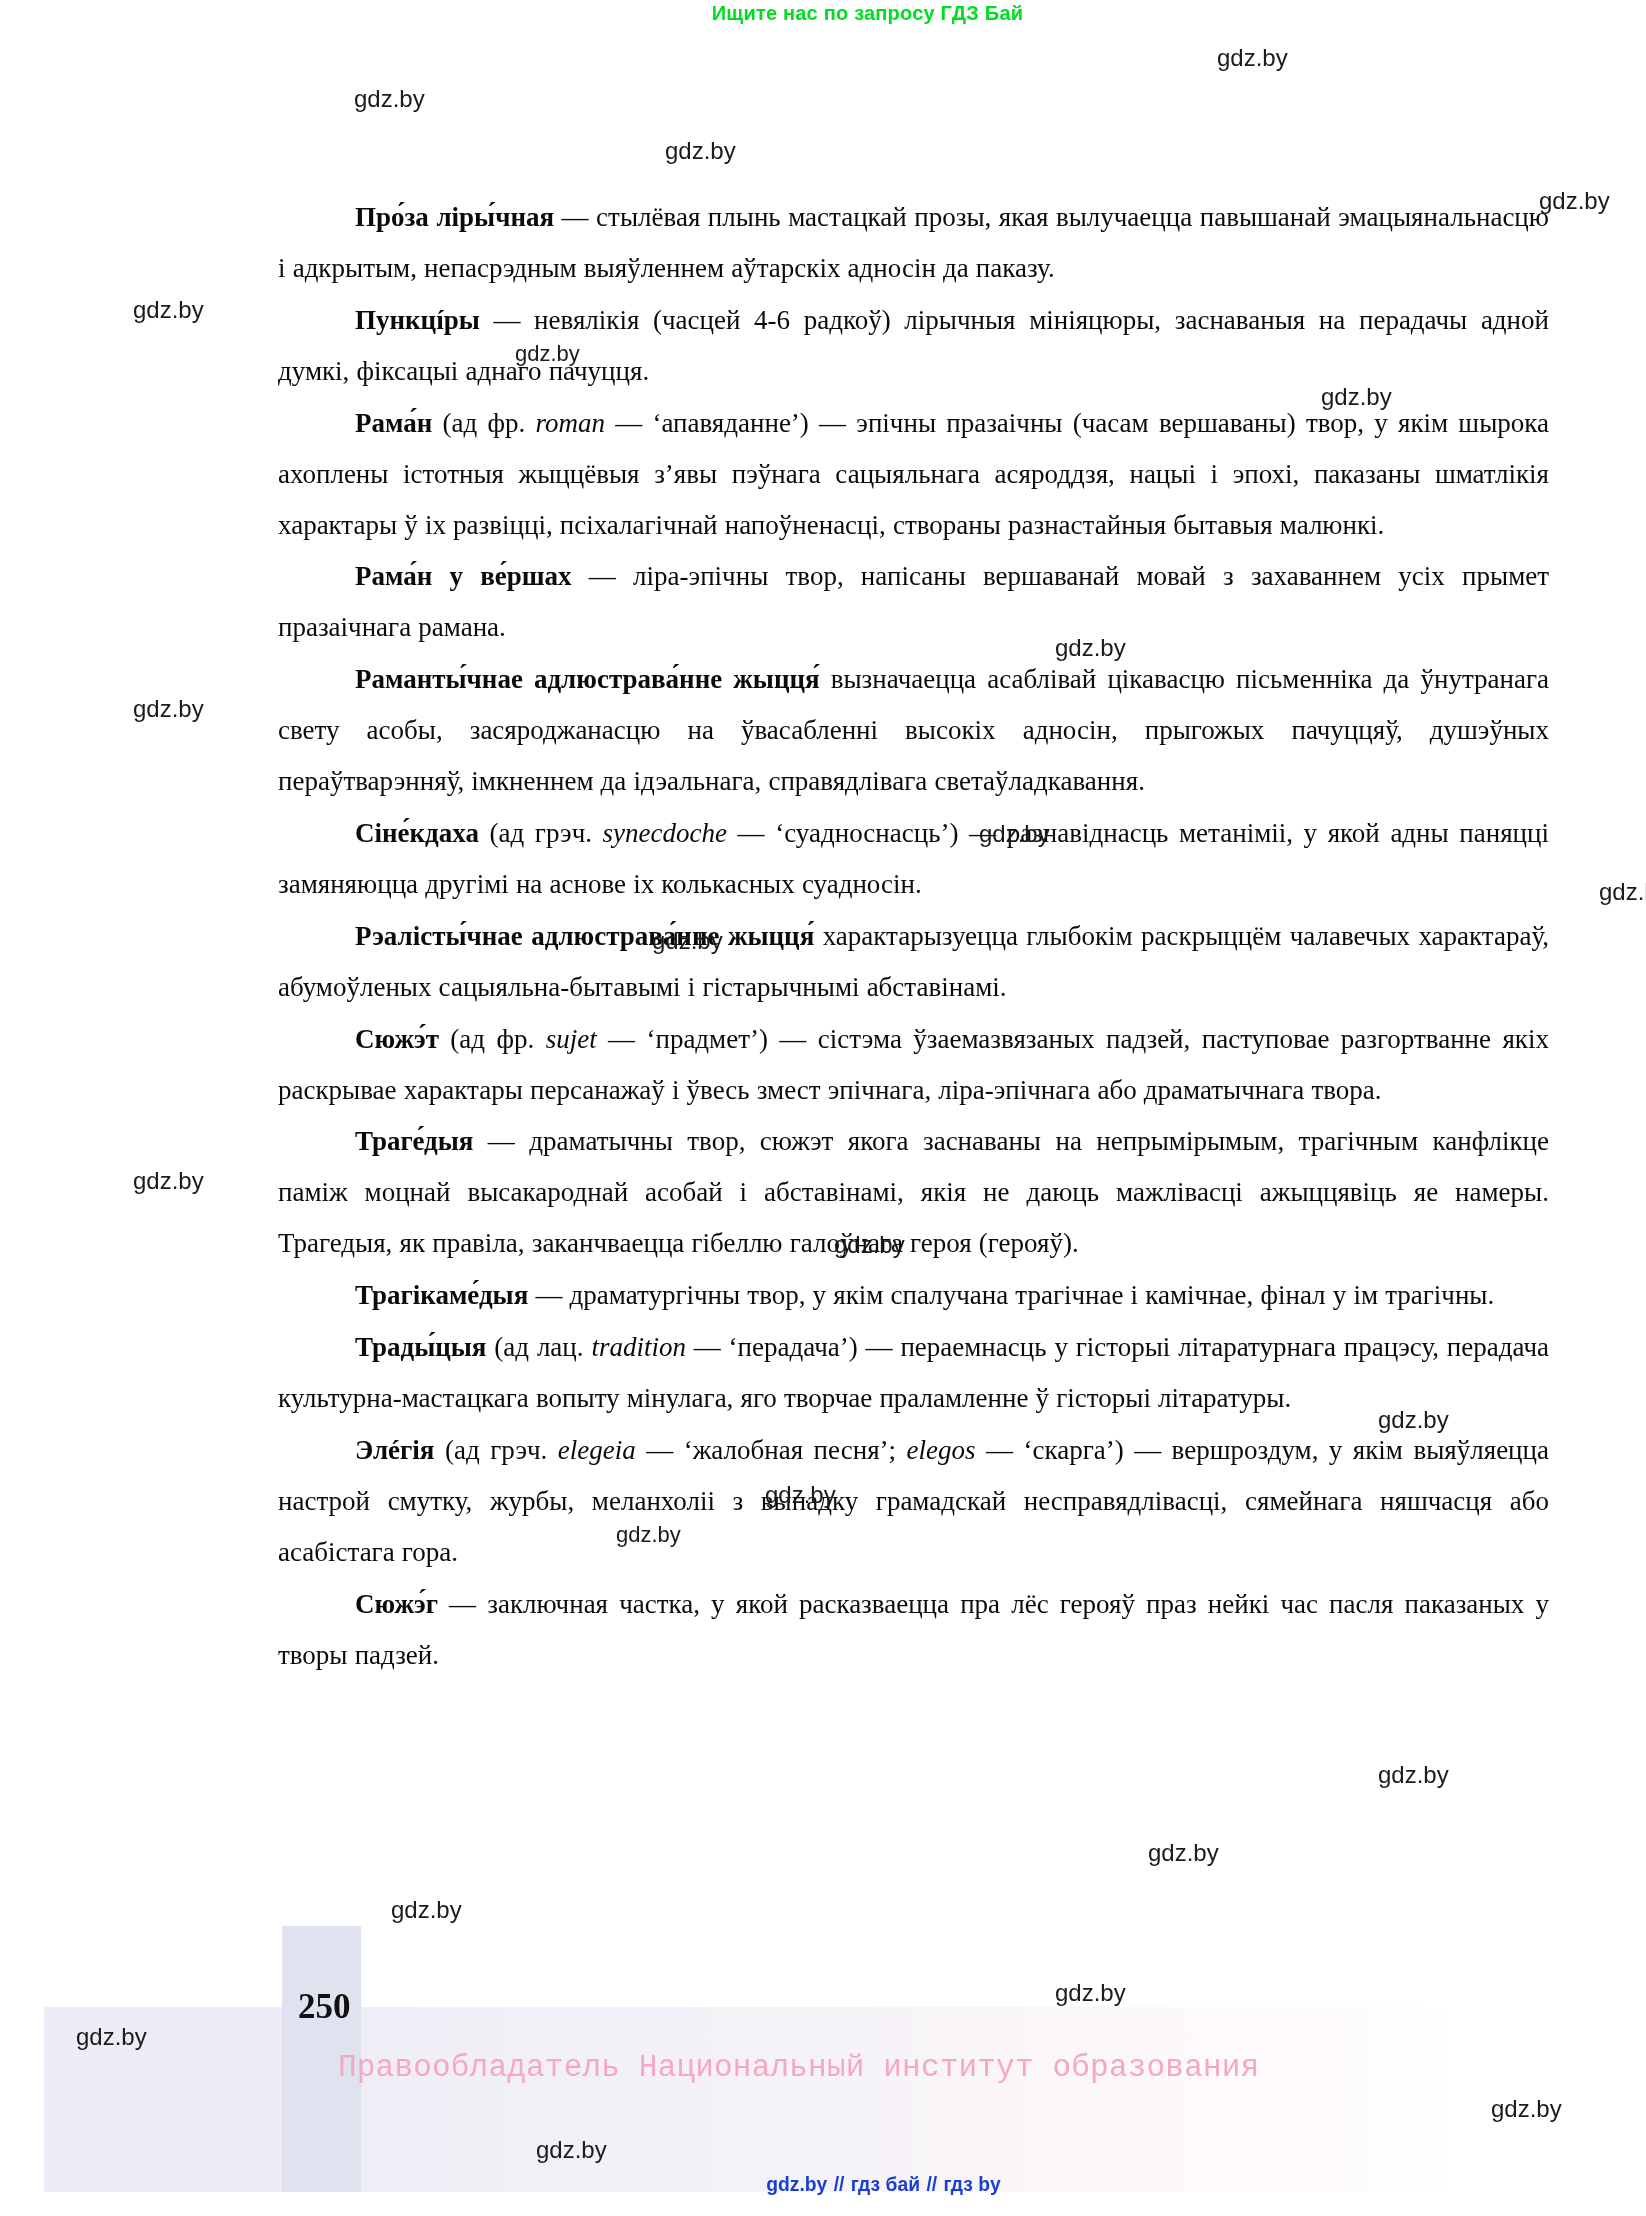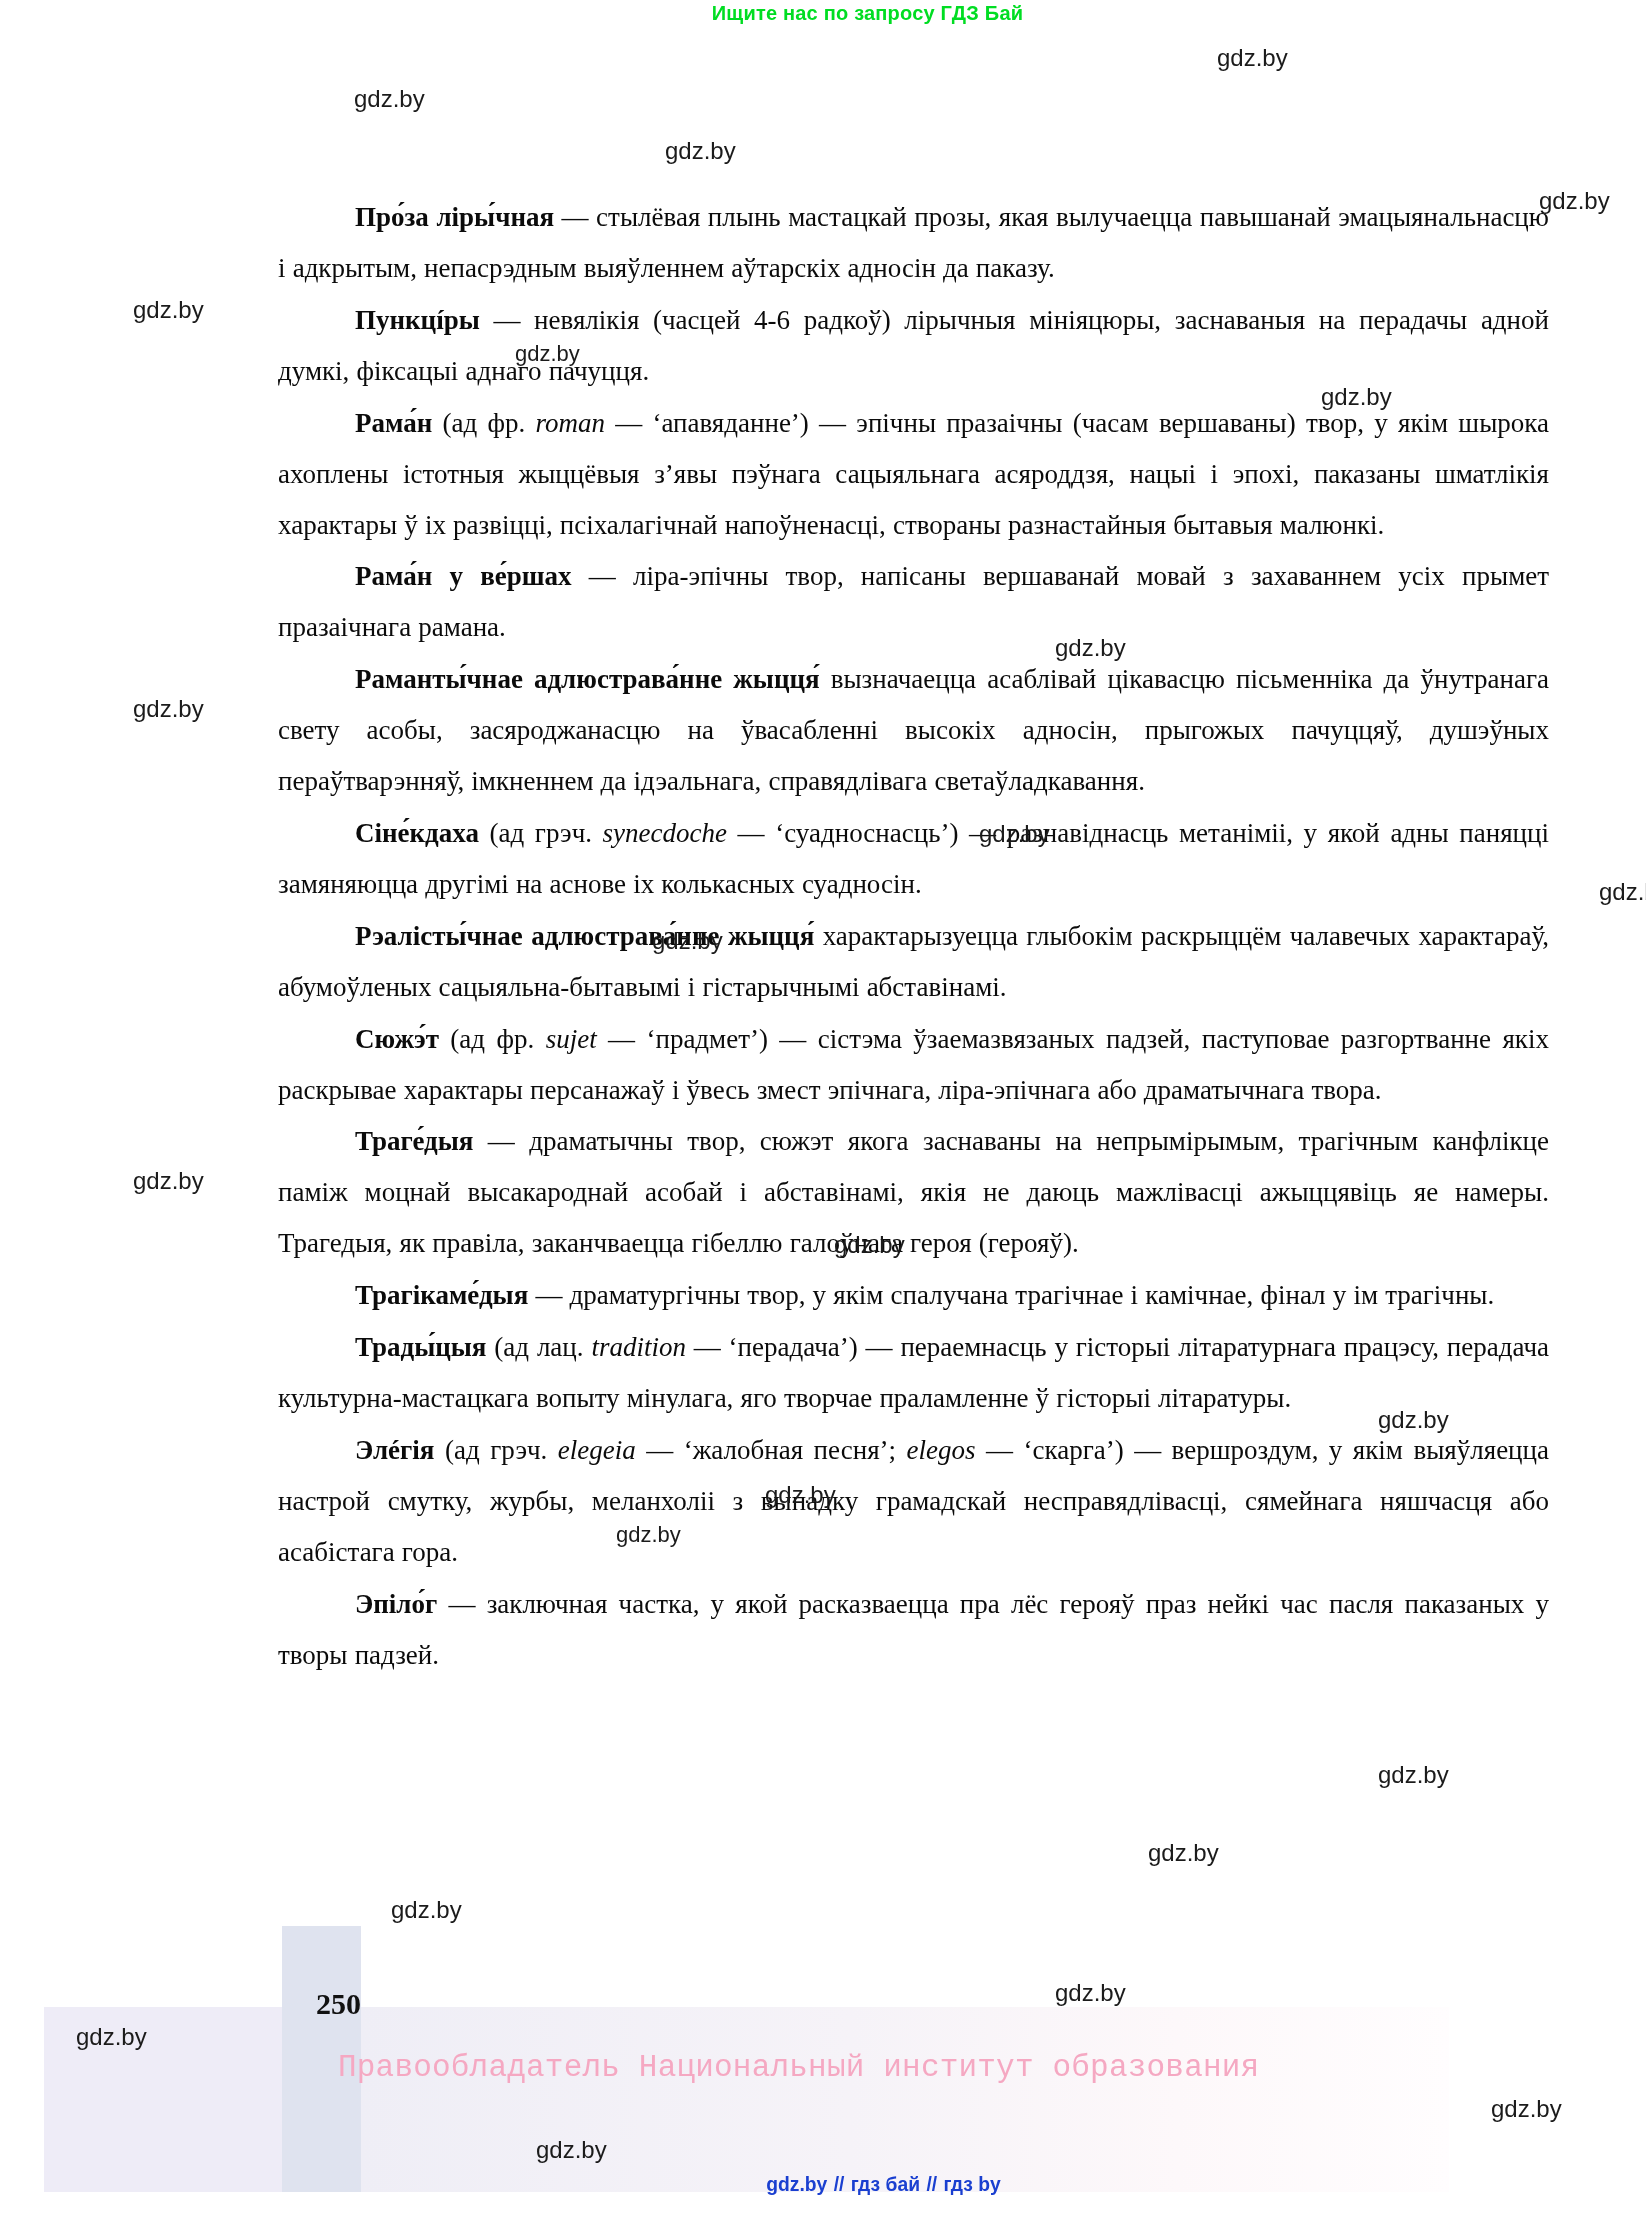--- a/index.html
+++ b/index.html
@@ -65,25 +65,26 @@
     top: 1926px;
     width: 79px;
     height: 266px;
     background: #dfe3ef;
   }
   .page-number {
     position: absolute;
     left: 238px;
     top: 1987px;
     width: 79px;
-    text-align: right;
-    font-size: 30px;
+    text-align: left;
+    font-size: 35px;
     font-weight: bold;
     color: #111111;
     font-family: "Liberation Serif", serif;
+    padding-left: 16px;
   }
 
   
   .tint {
     position: absolute;
     pointer-events: none;
   }
   .tint-left {
     left: 0;
     top: 2007px;
@@ -190,21 +191,21 @@
 
     <p class="para">
       <span class="term">Трады́цыя</span><span> (ад лац. </span><span class="it">tradition</span><span> — ‘перадача’) — пераемнасць у гiсторыi лiтаратурнага працэсу, перадача культурна-мастацкага вопыту мiнулага, яго творчае праламленне ў гiсторыi лiтаратуры.</span>
     </p>
 
     <p class="para">
       <span class="term">Элéгiя</span><span> (ад грэч. </span><span class="it">elegeia</span><span> — ‘жалобная песня’; </span><span class="it">elegos</span><span> — ‘скарга’) — вершроздум, у якiм выяўляецца настрой смутку, журбы, меланхолii з выпадку грамадскай несправядлiвасцi, сямейнага няшчасця або асабiстага гора.</span>
     </p>
 
     <p class="para">
-      <span class="term">Эпiло́г</span><span> — заключная частка, у якой расказваецца пра лёс герояў праз нейкi час пасля паказаных у творы падзей.</span>
+      <span class="term">Сюжэ́г</span><span> — заключная частка, у якой расказваецца пра лёс герояў праз нейкi час пасля паказаных у творы падзей.</span>
     </p>
 
   </div>
 
   <div class="tint tint-left"></div>
   <div class="tint tint-right"></div>
 
   <div class="page-number-band"></div>
   <div class="page-number">250</div>
 

